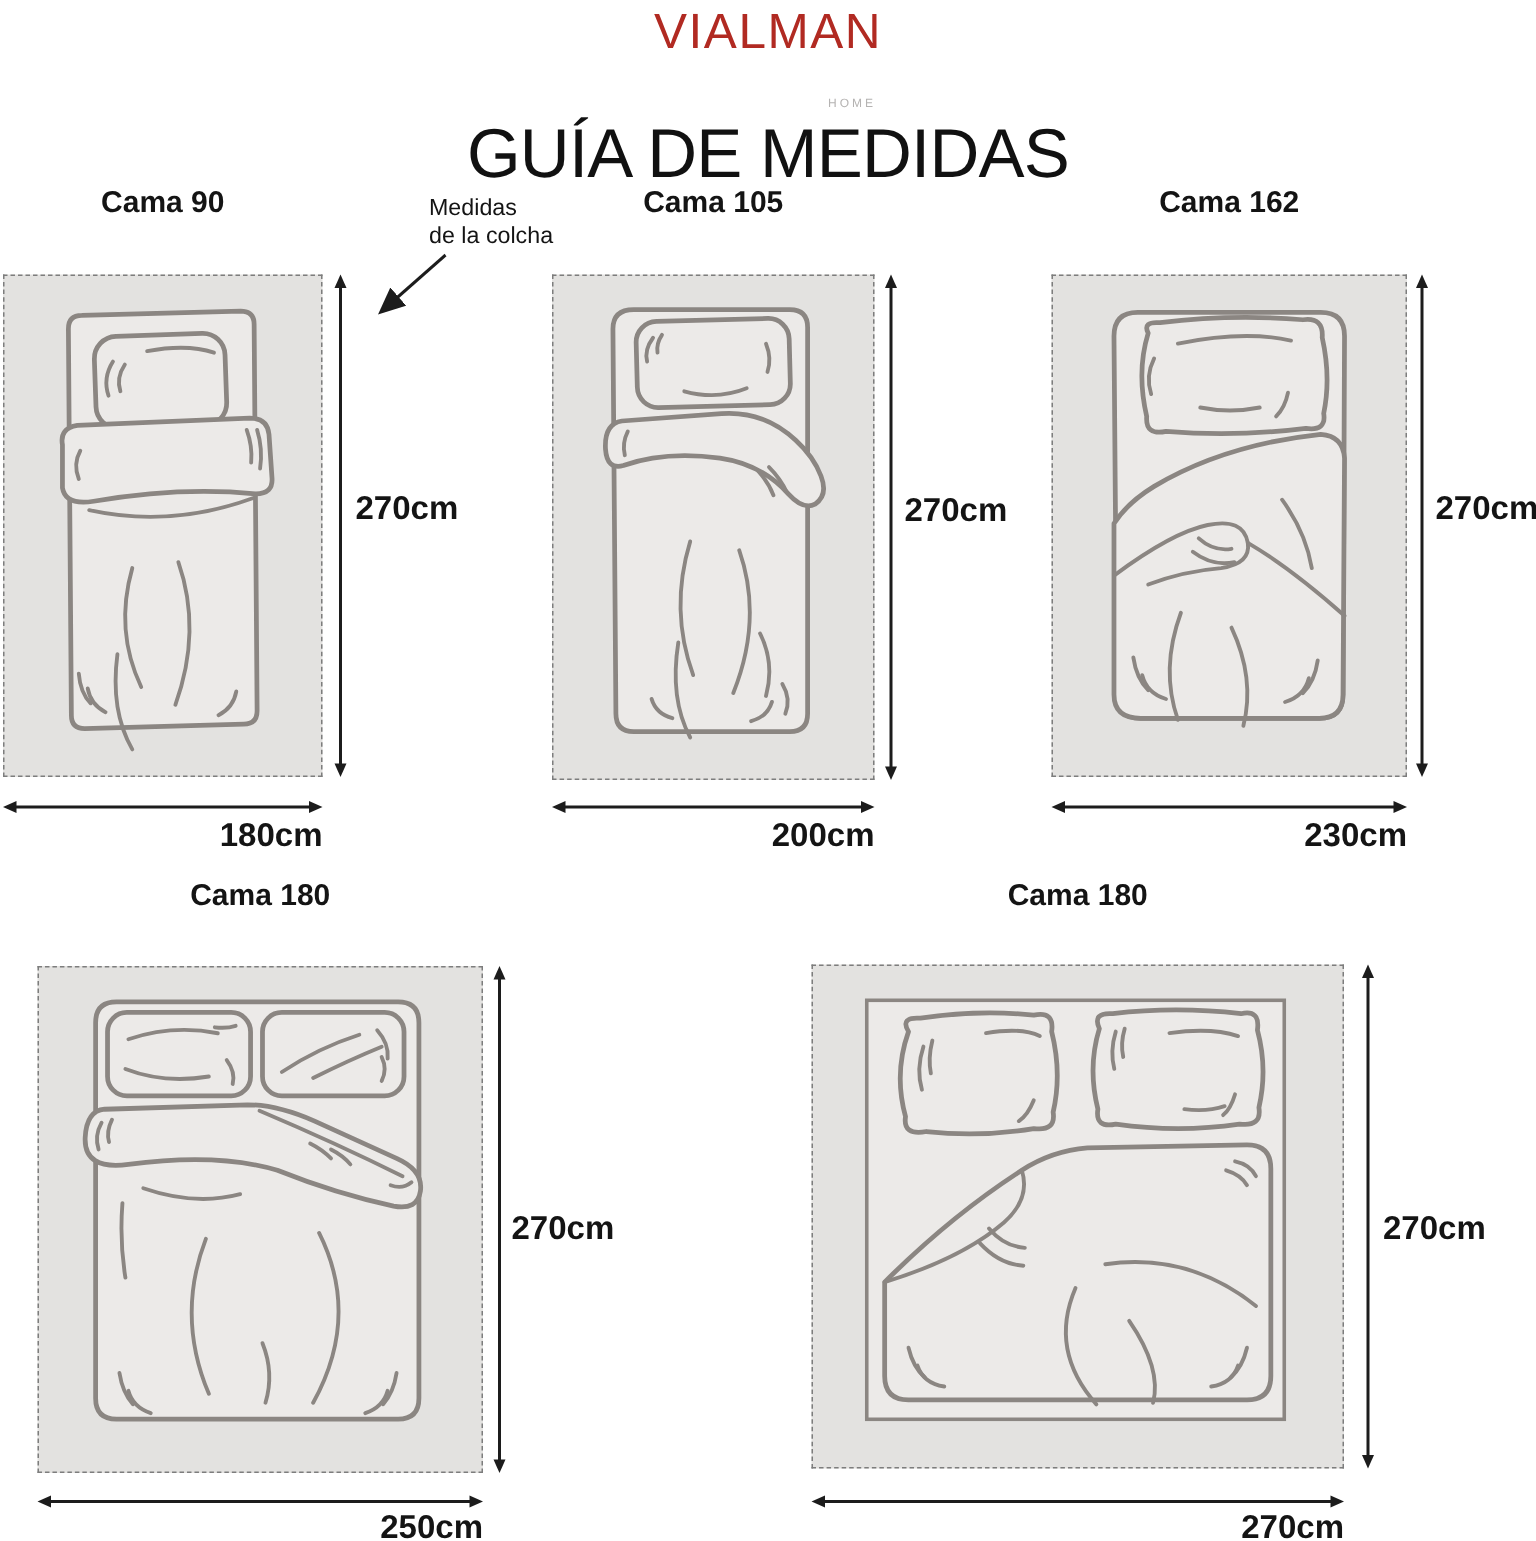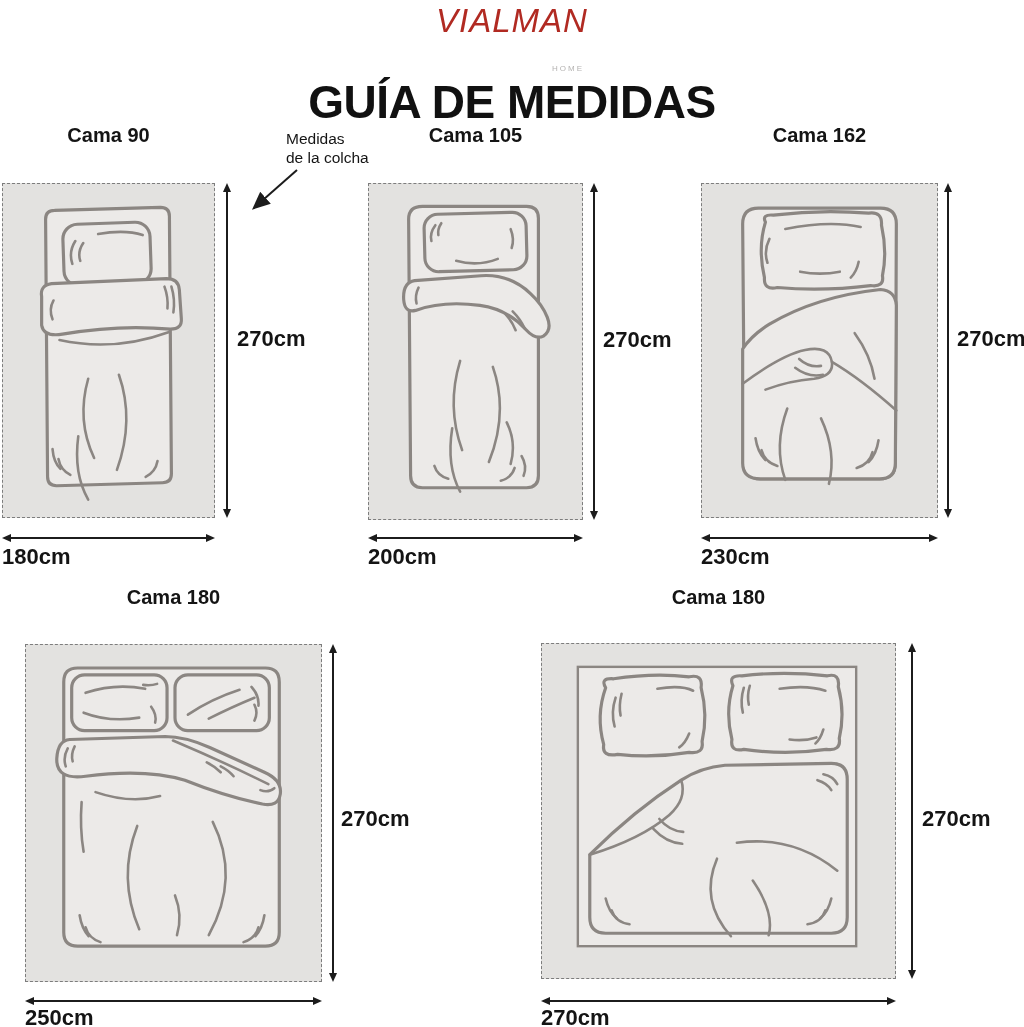--- a/index.html
+++ b/index.html
@@ -3,32 +3,32 @@
 <meta charset="utf-8">
 <style>
   html,body{margin:0;padding:0;background:#ffffff;}
   .page{
     position:relative;width:1024px;height:1027px;background:#ffffff;overflow:hidden;
     font-family:"Liberation Sans","DejaVu Sans",sans-serif;color:#141414;
   }
   .abs{position:absolute;}
   
   .brand{left:0;right:0;top:2px;text-align:center;font-size:33px;font-weight:500;
-         letter-spacing:1px;color:#b12a22;font-style:italic;}
+         letter-spacing:1px;color:#b12a22;}
   .brand-sub{left:552px;top:28px;font-size:8px;font-weight:400;letter-spacing:2px;color:#b5b3b2;margin-top:36px;}
-  .title{left:0;right:0;top:44px;text-align:center;font-size:46px;font-weight:700;
+  .title{left:0;right:0;top:44px;text-align:center;font-size:46px;font-weight:400;
          letter-spacing:-0.5px;color:#111;}
   
   .anno{left:258px;top:129px;font-size:15.5px;font-weight:500;line-height:1.25;color:#141414;margin-left:28px;}
   
   .bed-name{margin:0;text-align:center;font-size:20px;font-weight:700;color:#141414;}
   .swatch{background:#e3e2e0;border:1.5px dashed #7d7d7d;box-sizing:border-box;}
   .swatch svg{position:absolute;left:0;top:0;width:100%;height:100%;}
   .vlabel,.wlabel{font-size:22px;font-weight:700;color:#141414;white-space:nowrap;}
-  .wlabel{text-align:left;}
+  .wlabel{text-align:right;}
   
   .varrow{width:14px;background:linear-gradient(#1c1c1c,#1c1c1c) 50% 50%/2px calc(100% - 16px) no-repeat;}
   .varrow::before,.varrow::after{content:"";position:absolute;left:50%;transform:translateX(-50%);
       border-left:4.5px solid transparent;border-right:4.5px solid transparent;}
   .varrow::before{top:0;border-bottom:9px solid #1c1c1c;}
   .varrow::after{bottom:0;border-top:9px solid #1c1c1c;}
   .harrow{height:14px;background:linear-gradient(#1c1c1c,#1c1c1c) 50% 50%/calc(100% - 16px) 2px no-repeat;}
   .harrow::before,.harrow::after{content:"";position:absolute;top:50%;transform:translateY(-50%);
       border-top:4.5px solid transparent;border-bottom:4.5px solid transparent;}
   .harrow::before{left:0;border-right:9px solid #1c1c1c;}

